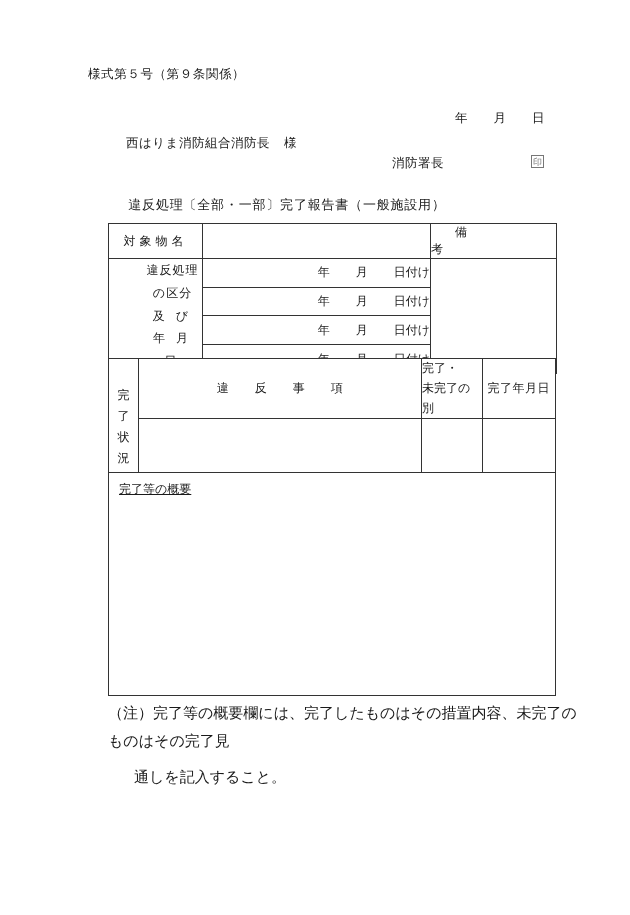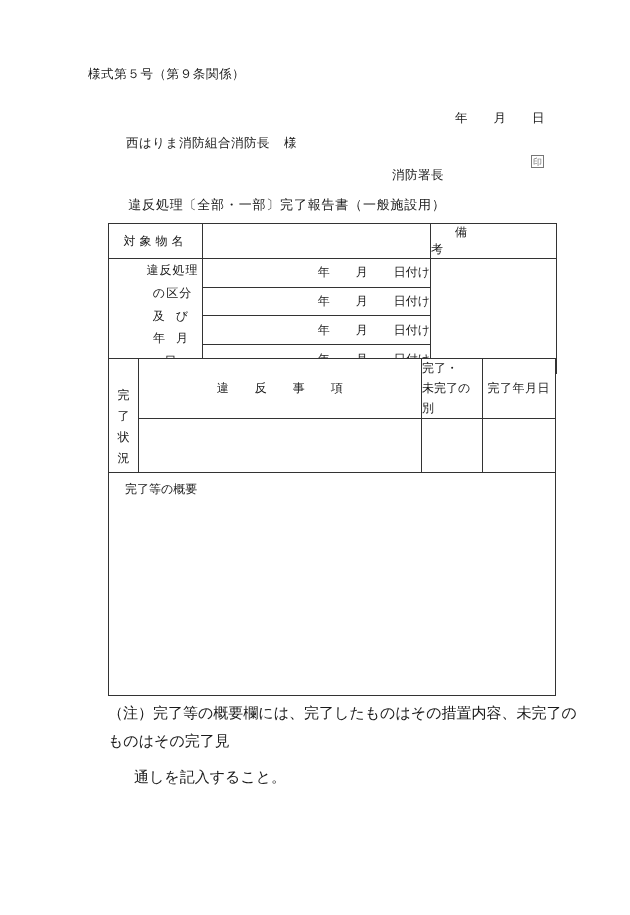--- a/index.html
+++ b/index.html
@@ -44,21 +44,21 @@
     top: 135px;
     font-size: 12.5px;
     letter-spacing: 0.5px;
     white-space: nowrap;
   }
   .addressee .hon { margin-left: 14px; }
 
   .sender {
     position: absolute;
     left: 392px;
-    top: 167px;
+    top: 155px;
     font-size: 12.5px;
     letter-spacing: 0.5px;
     white-space: nowrap;
   }
   .seal {
     position: absolute;
     left: 531px;
     top: 155px;
     width: 13px;
     height: 13px;
@@ -161,21 +161,21 @@
   .body-row td { height: 75px; }
 
   .c-viol  { width: 266px; }
   .c-kbn   { width: 57px; }
   .c-ymd   { width: 69px; }
 
   .gaiyou td {
     height: 206px;
     vertical-align: top;
   }
-  .gaiyou .cell-pad { padding: 8px 16px; }
+  .gaiyou .cell-pad { padding: 8px 10px; text-decoration: underline; }
 
   
   .note {
     position: absolute;
     left: 108px;
     top: 700px;
     width: 470px;
     font-size: 15px;
     line-height: 1.85;
   }

